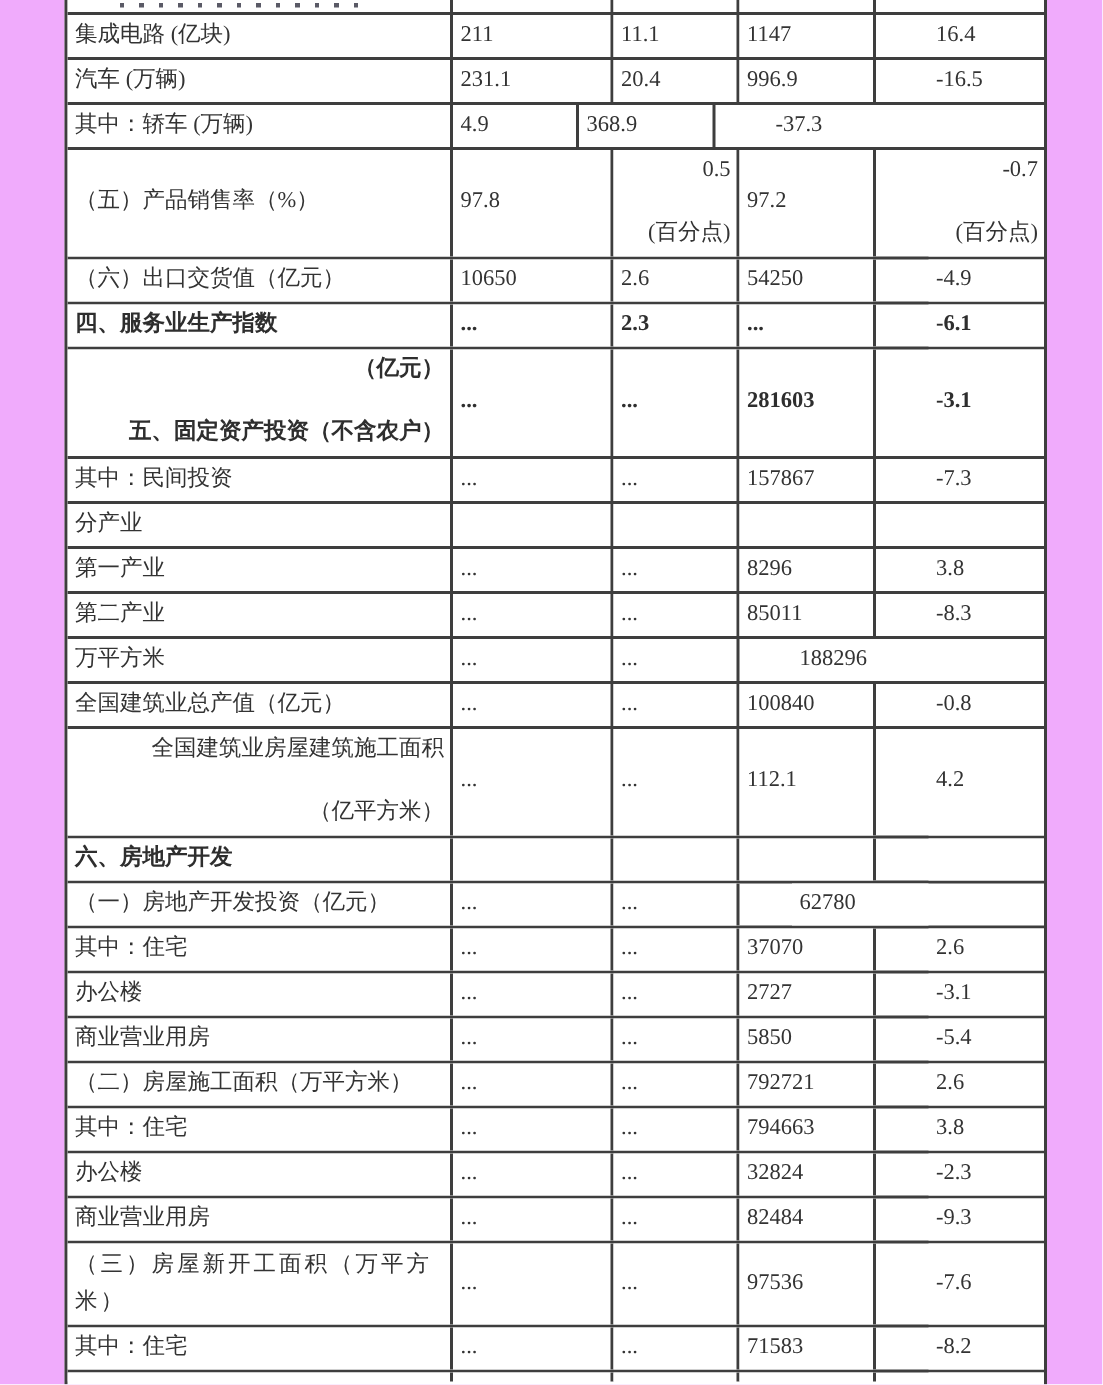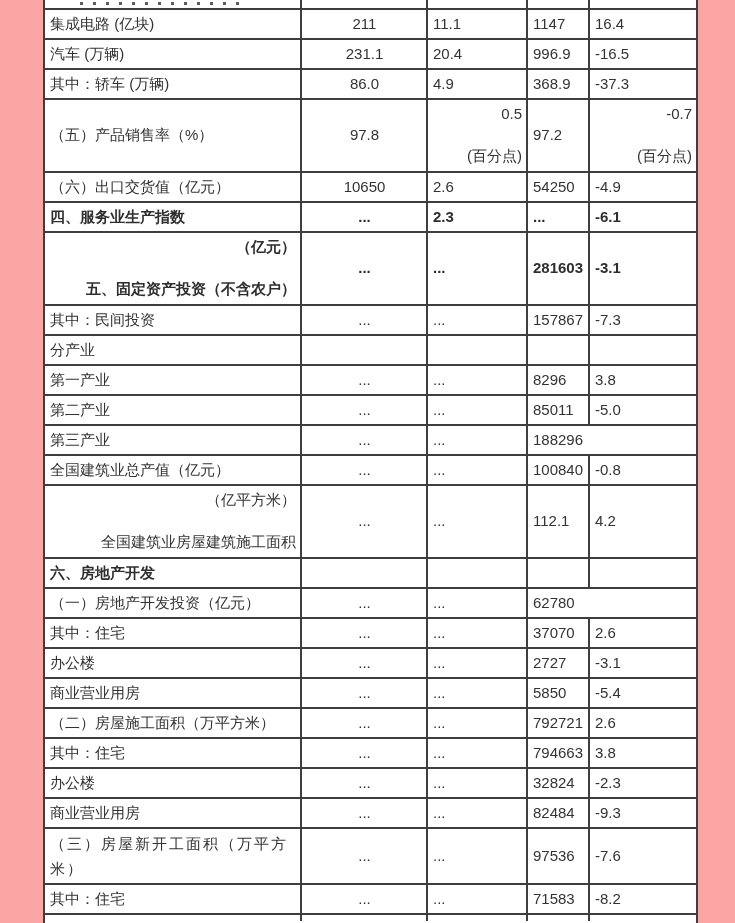--- a/index.html
+++ b/index.html
@@ -1,39 +1,39 @@
 <!DOCTYPE html>
 <html><head>
 <meta charset="utf-8">
 <style>
   html,body{margin:0;padding:0;background:#ffffff;}
   .stage{
-    position:relative;width:735px;height:923px;background:#fca5a5;overflow:hidden;
-    font-family:Liberation Sans, sans-serif;
+    position:relative;width:735px;height:923px;background:#f0abfc;overflow:hidden;
+    font-family:Liberation Serif, serif;
   }
   .table{
     position:absolute;left:43px;top:0;width:655px;height:923px;box-sizing:border-box;
     border-left:2px solid #3e3e3e;border-right:2px solid #3e3e3e;overflow:hidden;background:#fff;
   }
   .row{display:flex;box-sizing:border-box;height:30px;border-bottom:2px solid #3e3e3e;}
   .row.partial-top{height:10px;}
   .row.partial-bottom{height:6px;border-bottom:none;}
   .row.tall-spaced{height:73px;}
   .row.tall-wrapped{height:56px;}
   .cell{
     box-sizing:border-box;border-right:2px solid #3e3e3e;
     display:flex;flex-direction:column;justify-content:center;
     padding:1px 4px 2px 5px;color:#333333;font-size:15px;line-height:1.3;overflow:hidden;
     background:#fff;
   }
-  .cell:last-child{border-right:none;}
+  .cell:last-child{border-right:none;margin-left:35px;}
   .c0{width:257px;}
-  .c1{width:126px;align-items:center;}
-  .c2{width:100px;}
-  .c3{width:62px;}
+  .c1{width:107px;}
+  .c2{width:84px;}
+  .c3{width:91px;}
   .c4{flex:1;}
   .cell .line{white-space:nowrap;}
   .cell.spaced{justify-content:space-between;padding-top:4px;padding-bottom:6px;text-align:right;}
   .cell.wrapped{justify-content:center;}
   .cell.wrapped .line{line-height:25px;letter-spacing:2px;}
   .row.bold .cell{font-weight:bold;color:#2e2e2e;}
   .remnant{
     margin-top:auto;margin-bottom:1px;margin-left:30px;width:165px;height:3px;
     background:repeating-linear-gradient(90deg,#5a5a66 0 3px,transparent 3px 13px);
   }
@@ -83,23 +83,20 @@
           <div class="line">996.9</div>
         </div>
         <div class="cell c4">
           <div class="line">-16.5</div>
         </div>
       </div>
       <div class="row">
         <div class="cell c0">
           <div class="line">其中：轿车 (万辆)</div>
         </div>
-        <div class="cell c1">
-          <div class="line">86.0</div>
-        </div>
         <div class="cell c2">
           <div class="line">4.9</div>
         </div>
         <div class="cell c3">
           <div class="line">368.9</div>
         </div>
         <div class="cell c4">
           <div class="line">-37.3</div>
         </div>
       </div>
@@ -224,26 +221,26 @@
         <div class="cell c1">
           <div class="line">...</div>
         </div>
         <div class="cell c2">
           <div class="line">...</div>
         </div>
         <div class="cell c3">
           <div class="line">85011</div>
         </div>
         <div class="cell c4">
-          <div class="line">-5.0</div>
-        </div>
-      </div>
-      <div class="row">
-        <div class="cell c0">
-          <div class="line">第三产业</div>
+          <div class="line">-8.3</div>
+        </div>
+      </div>
+      <div class="row">
+        <div class="cell c0">
+          <div class="line">万平方米</div>
         </div>
         <div class="cell c1">
           <div class="line">...</div>
         </div>
         <div class="cell c2">
           <div class="line">...</div>
         </div>
         <div class="cell c3">
           <div class="line">188296</div>
         </div>
@@ -260,22 +257,22 @@
         </div>
         <div class="cell c3">
           <div class="line">100840</div>
         </div>
         <div class="cell c4">
           <div class="line">-0.8</div>
         </div>
       </div>
       <div class="row tall-spaced">
         <div class="cell c0 spaced">
+          <div class="line">全国建筑业房屋建筑施工面积</div>
           <div class="line">（亿平方米）</div>
-          <div class="line">全国建筑业房屋建筑施工面积</div>
         </div>
         <div class="cell c1">
           <div class="line">...</div>
         </div>
         <div class="cell c2">
           <div class="line">...</div>
         </div>
         <div class="cell c3">
           <div class="line">112.1</div>
         </div>

